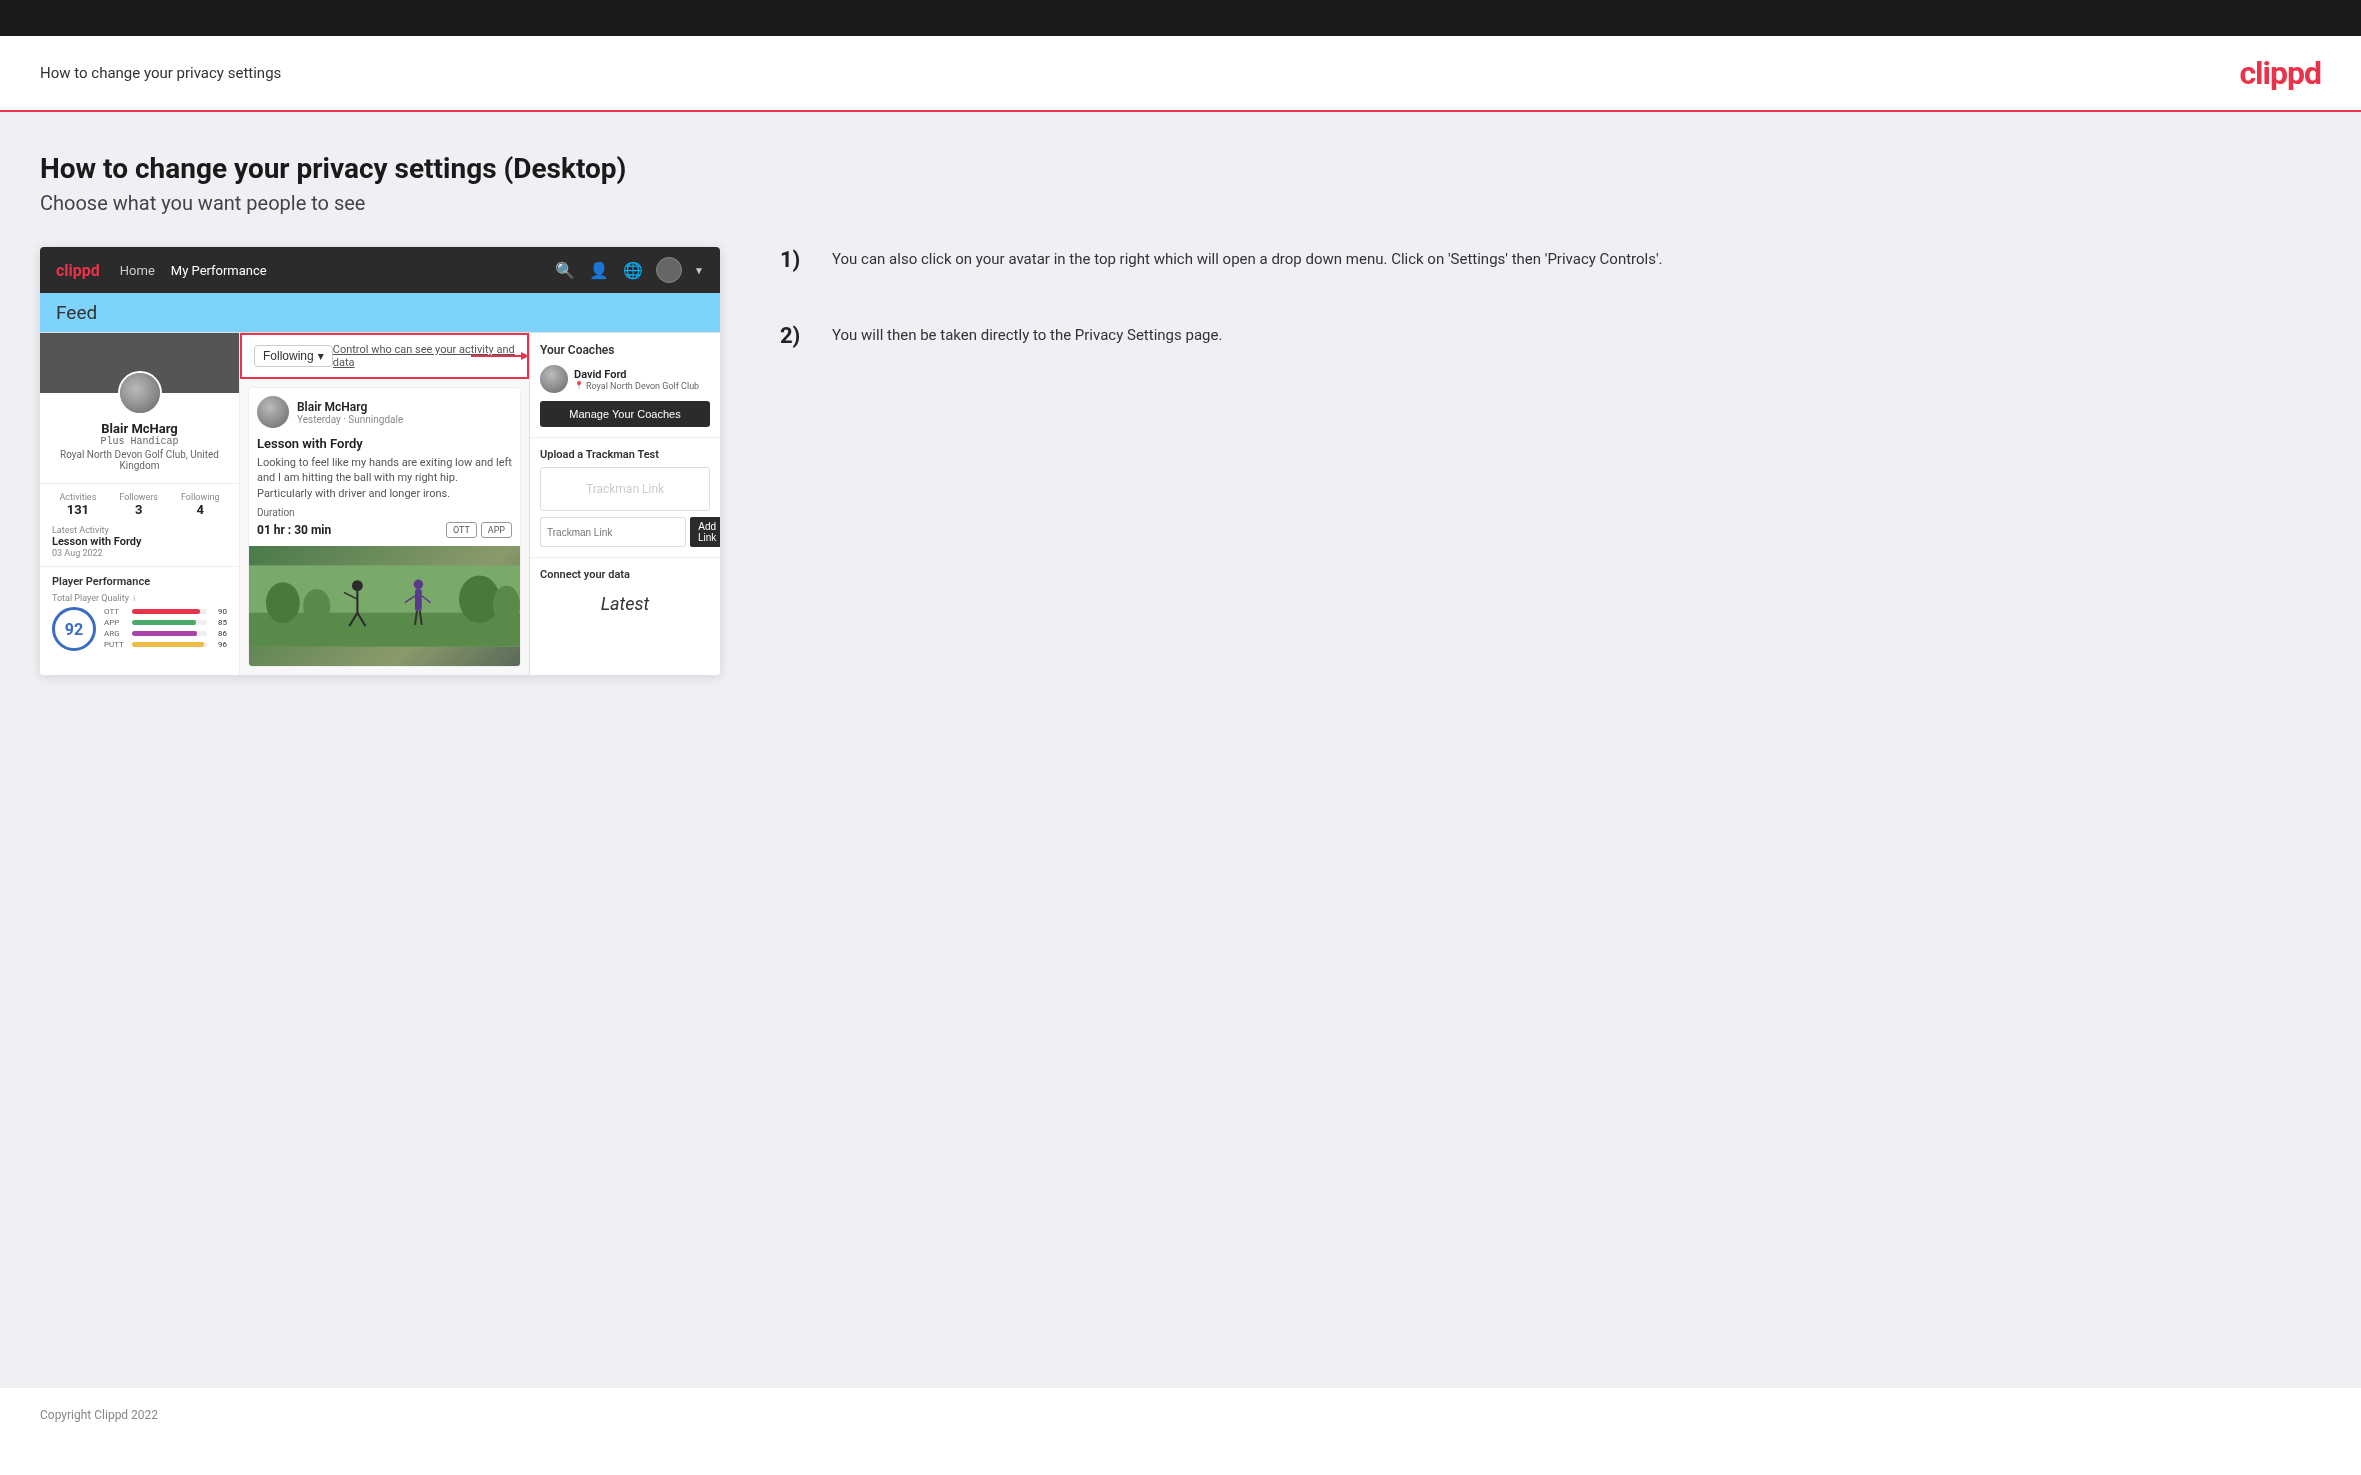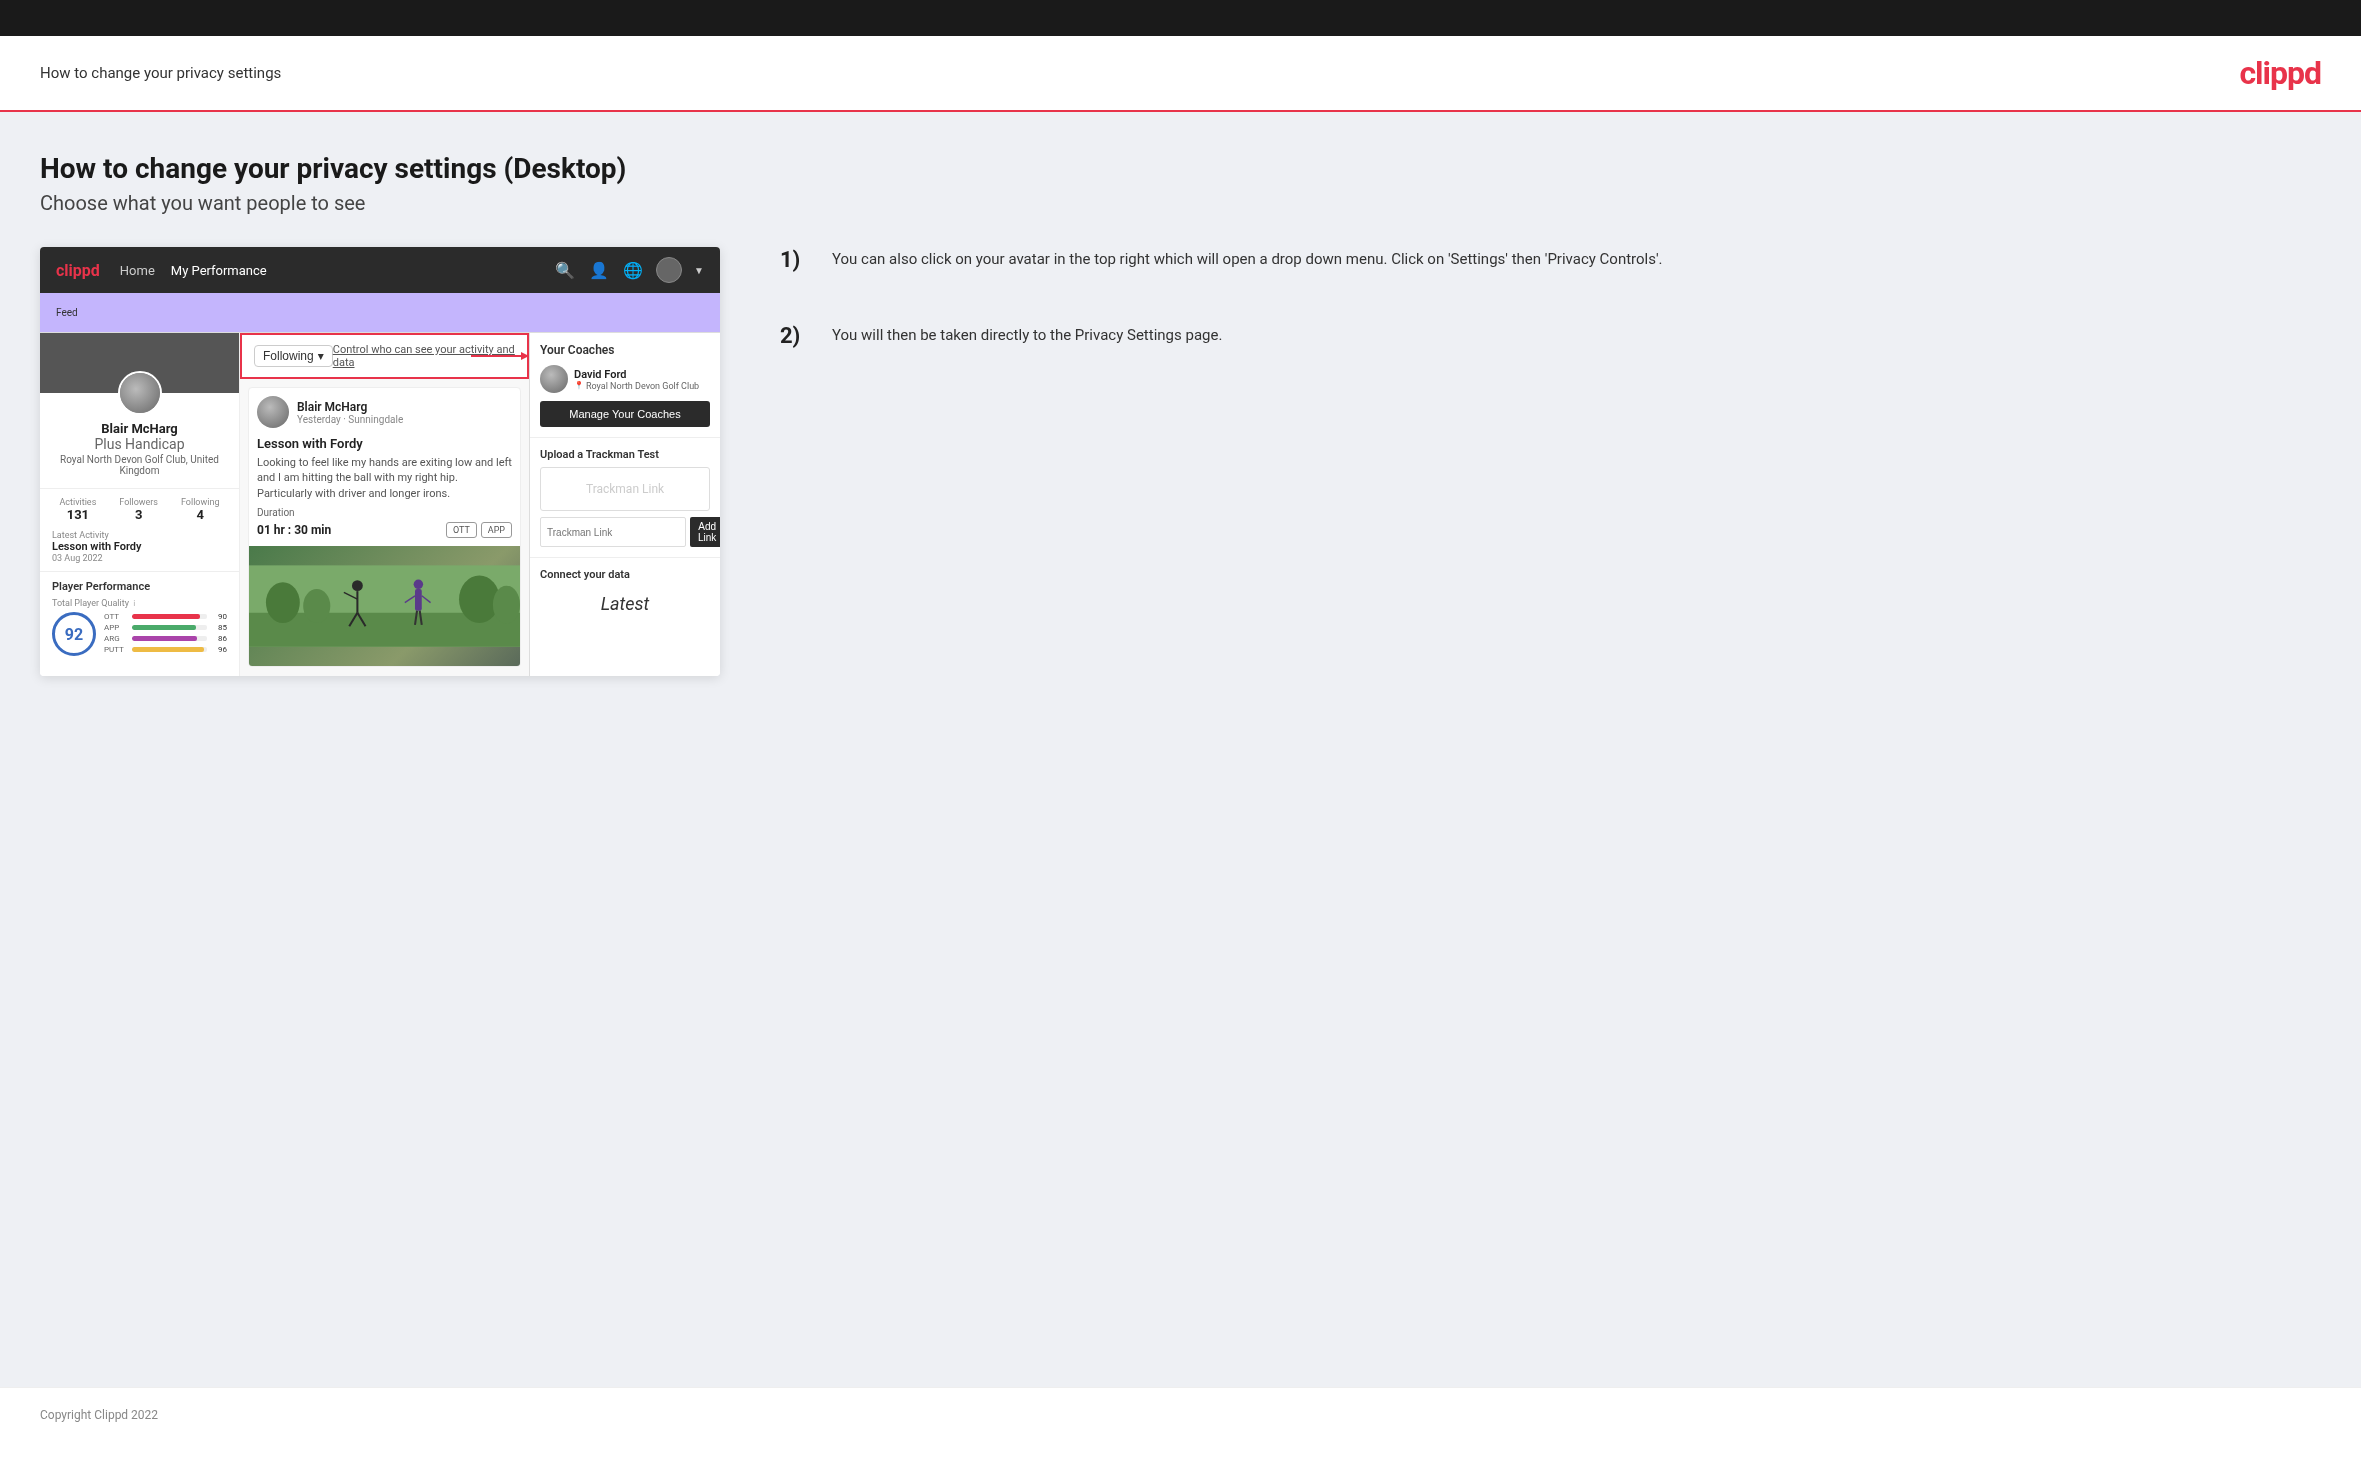--- a/index.html
+++ b/index.html
@@ -115,23 +115,23 @@
     .app-avatar-circle {
       width: 26px;
       height: 26px;
       border-radius: 50%;
       background: #666;
       border: 1px solid #888;
     }
 
     
     .app-feed-tab {
-      background: #c4b5fd;
-      padding: 14px 16px;
-      font-size: 10px;
+      background: #7dd3fc;
+      padding: 8px 16px;
+      font-size: 19px;
       color: #333;
       border-bottom: 1px solid #ddd;
     }
 
     
     .app-body {
       display: flex;
       gap: 0;
     }
 
@@ -172,22 +172,23 @@
     .profile-info {
       padding: 28px 12px 8px;
       text-align: center;
     }
     .profile-name {
       font-weight: 700;
       font-size: 13px;
       color: #222;
     }
     .profile-handicap {
-      font-size: 14px;
+      font-size: 10px;
       color: #666;
+      font-family: Liberation Mono, monospace;
     }
     .profile-club {
       font-size: 10px;
       color: #666;
       margin-top: 2px;
     }
     .profile-stats {
       display: flex;
       justify-content: space-around;
       padding: 8px 8px 0;

